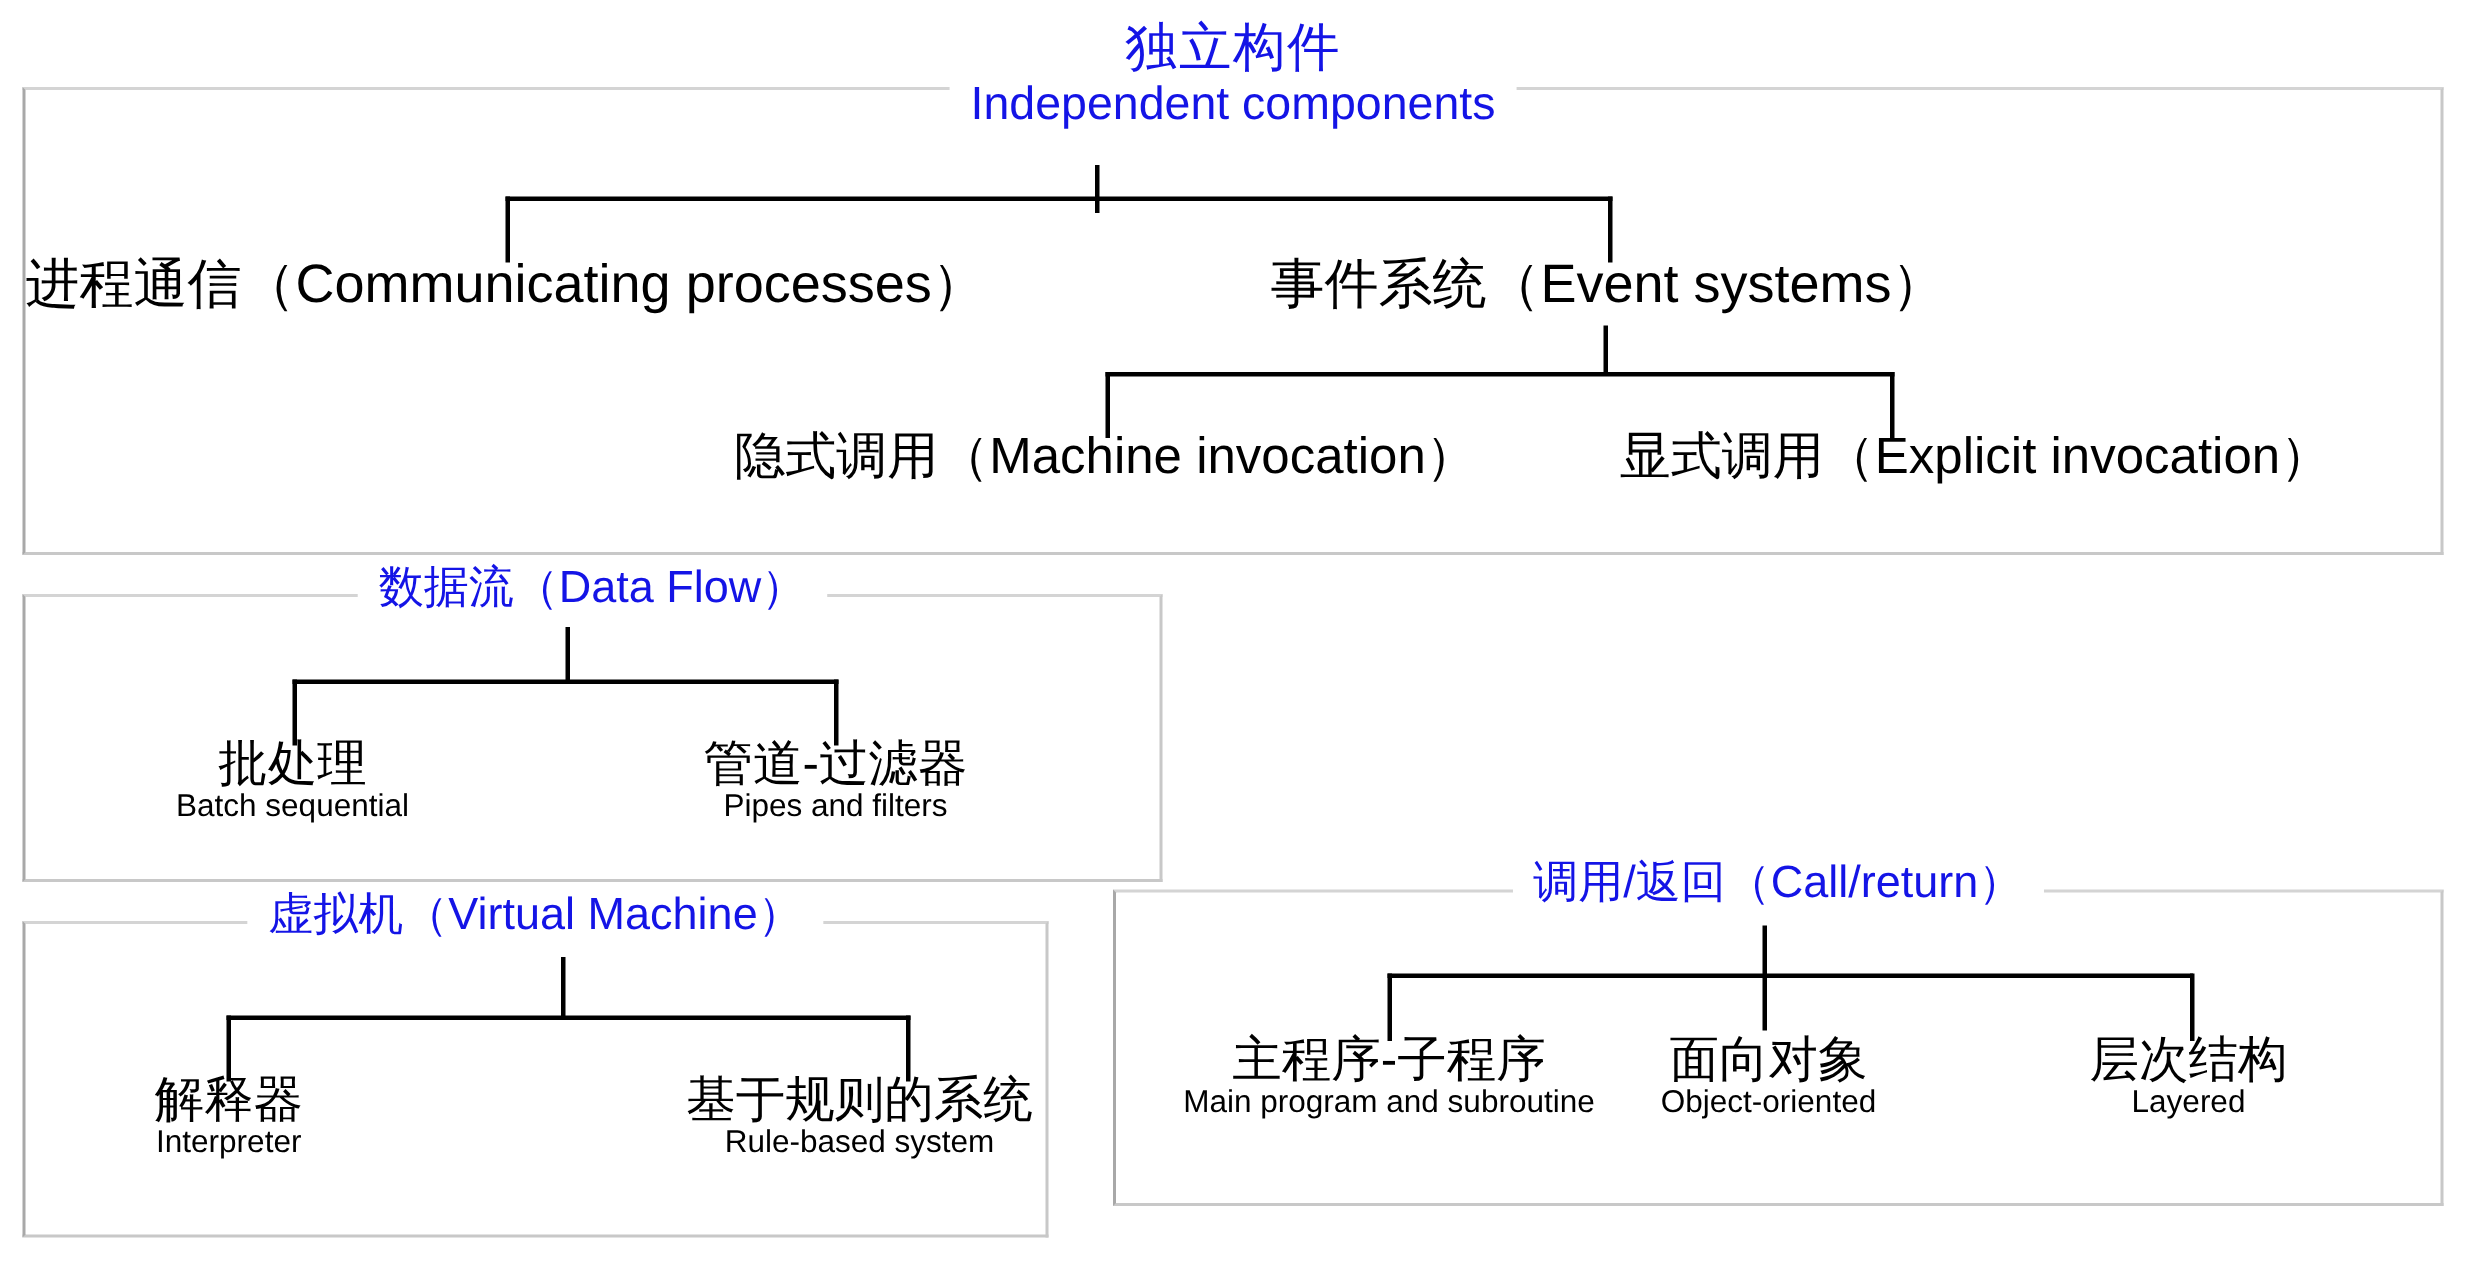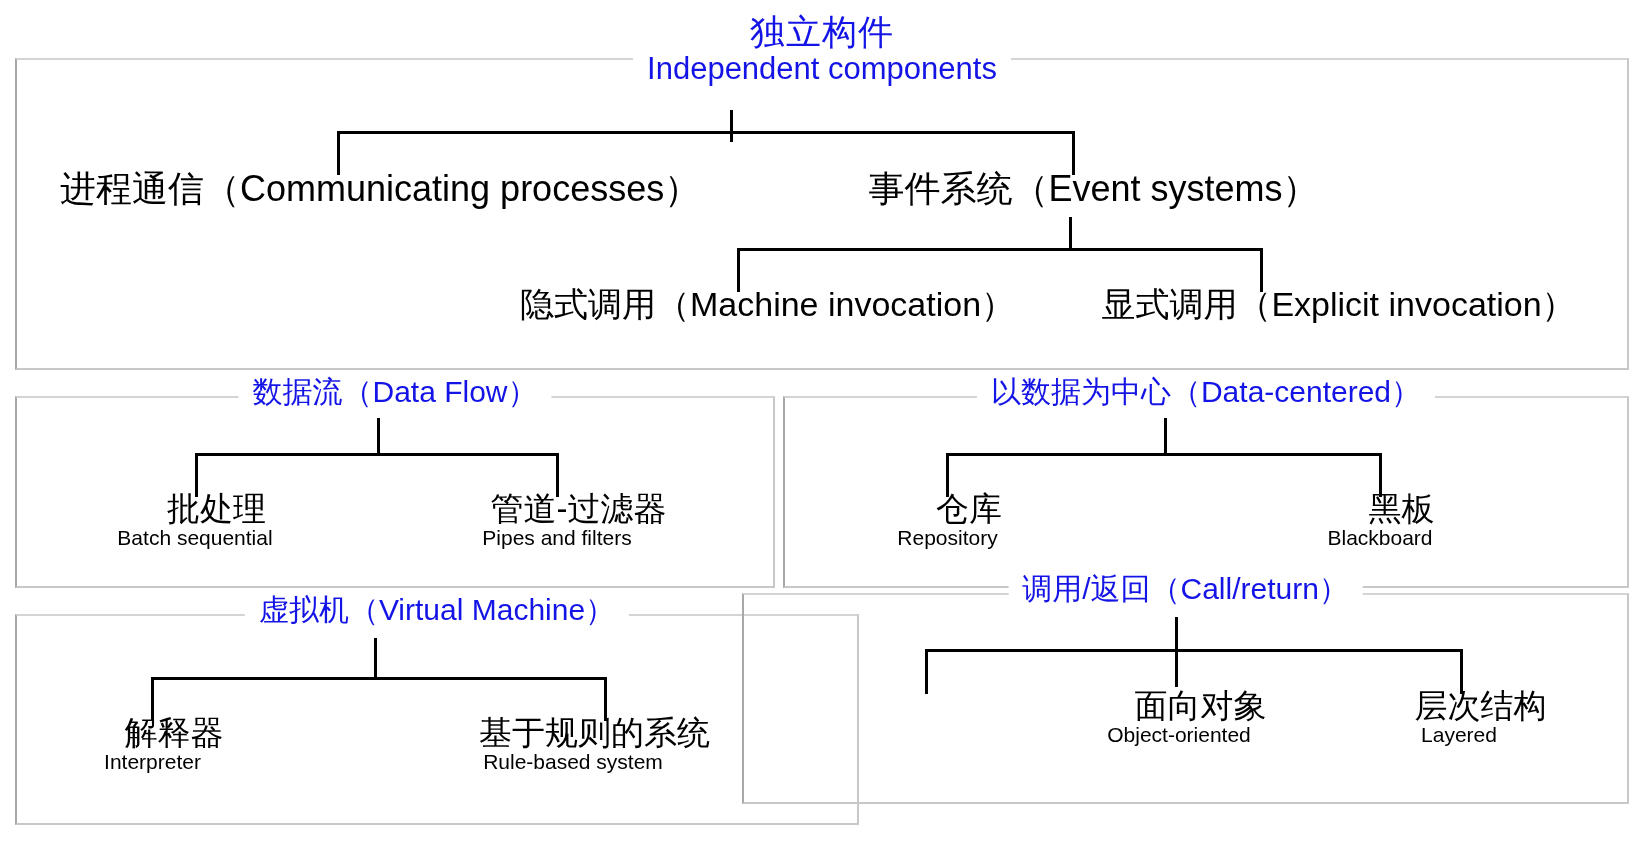--- a/index.html
+++ b/index.html
@@ -67,21 +67,21 @@
   .ln.h { height: 3px; }
 
   
   .node {
     position: absolute;
     color: #000000;
     text-align: center;
     line-height: 1.06;
     white-space: nowrap;
   }
-  .node .cn { display: block; margin-left: 43px; }
+  .node .cn { display: block; }
   .node .en { display: block; }
 
   .node.one-line { white-space: nowrap; }
 
   
   .n-big { font-size: 36px; }
   .n-mid { font-size: 34px; }
   .n-sub { font-size: 33px; }
   .n-sub .en { font-size: 21px; }
   .node.wrap { white-space: normal; }
@@ -143,43 +143,22 @@
       <span class="cn">批处理</span>
       <span class="en">Batch sequential</span>
     </div>
 
     <div class="node n-sub" style="left:395px; top:94px; width:290px;">
       <span class="cn">管道-过滤器</span>
       <span class="en">Pipes and filters</span>
     </div>
   </div>
 
-  <div class="group small" id="grp-datacentered" style="left:783px; top:396px; width:846px; height:192px;">
-
-    <div class="group-legend">
-      <span class="legend-cn">以数据为中心（Data-centered）</span>
-    </div>
-
-    <div class="ln v" style="left:379px; top:20px; height:38px;"></div>
-    <div class="ln h" style="left:161px; top:55px; width:436px;"></div>
-    <div class="ln v" style="left:161px; top:55px; height:44px;"></div>
-    <div class="ln v" style="left:594px; top:55px; height:44px;"></div>
-
-    <div class="node n-sub" style="left:40px; top:94px; width:245px;">
-      <span class="cn">仓库</span>
-      <span class="en">Repository</span>
-    </div>
-
-    <div class="node n-sub" style="left:470px; top:94px; width:250px;">
-      <span class="cn">黑板</span>
-      <span class="en">Blackboard</span>
-    </div>
-  </div>
-
-  <div class="group small" id="grp-vm" style="left:15px; top:614px; width:844px; height:211px;">
+
+  <div class="group small" id="grp-vm" style="left:15px; top:614px; width:684px; height:211px;">
 
     <div class="group-legend">
       <span class="legend-cn">虚拟机（Virtual Machine）</span>
     </div>
 
     <div class="ln v" style="left:357px; top:22px; height:42px;"></div>
     <div class="ln h" style="left:134px; top:61px; width:456px;"></div>
     <div class="ln v" style="left:134px; top:61px; height:44px;"></div>
     <div class="ln v" style="left:587px; top:61px; height:44px;"></div>
 
@@ -198,20 +177,24 @@
 
     <div class="group-legend">
       <span class="legend-cn">调用/返回（Call/return）</span>
     </div>
 
     <div class="ln v" style="left:431px; top:22px; height:70px;"></div>
     <div class="ln h" style="left:181px; top:54px; width:537px;"></div>
     <div class="ln v" style="left:181px; top:54px; height:45px;"></div>
     <div class="ln v" style="left:716px; top:54px; height:45px;"></div>
 
+    <div class="node n-sub wrap" style="left:22px; top:94px; width:320px;">
+      <span class="cn">主程序-子程序</span>
+      <span class="en">Main program and subroutine</span>
+    </div>
 
     <div class="node n-sub" style="left:305px; top:94px; width:260px;">
       <span class="cn">面向对象</span>
       <span class="en">Object-oriented</span>
     </div>
 
     <div class="node n-sub" style="left:600px; top:94px; width:230px;">
       <span class="cn">层次结构</span>
       <span class="en">Layered</span>
     </div>

